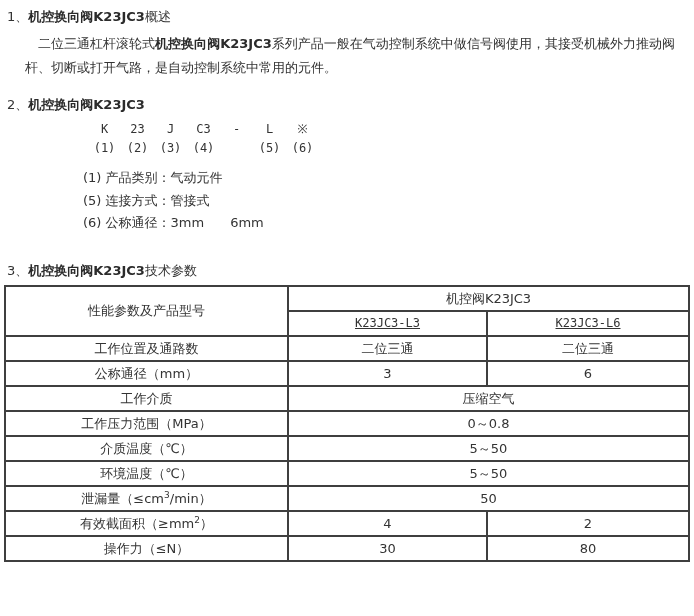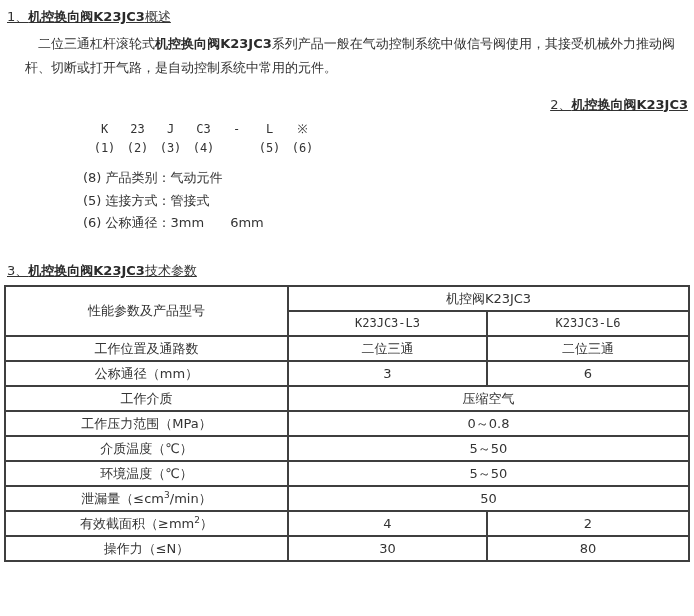--- a/index.html
+++ b/index.html
@@ -5,23 +5,23 @@
   html, body { margin: 0; padding: 0; background: #ffffff; }
   body {
     width: 694px;
     min-height: 616px;
     font-family: "DejaVu Sans", "Liberation Sans", sans-serif;
     font-size: 13px;
     color: #333333;
     box-sizing: border-box;
     padding: 8px 6px 0 6px;
   }
-  .heading { margin: 0 0 0 1px; line-height: 17px; font-weight: normal; white-space: nowrap; text-decoration: underline; }
+  .heading { margin: 0 0 0 1px; line-height: 17px; font-weight: normal; white-space: nowrap; }
   .heading b { font-weight: bold; color: #2b2b2b; }
-  .h2 { margin-top: 7px; text-align: right; }
+  .h2 { margin-top: 7px; }
   .h3 { margin-top: 27px; }
   .para {
     margin: 7px 0 16px 19px;
     width: 650px;
     line-height: 24px;
     text-indent: 13px;
     text-align: justify;
   }
   .para b { font-weight: bold; color: #2b2b2b; }
 
@@ -46,21 +46,21 @@
   table.tech-table td {
     border: 2px solid #3f3f3f;
     text-align: center;
     vertical-align: middle;
     padding: 4px 4px;
     line-height: 15px;
     font-size: 13px;
     color: #333333;
     overflow: hidden;
   }
-  table.tech-table .mono { font-family: "DejaVu Sans Mono", "Liberation Mono", monospace; font-size: 12px; }
+  table.tech-table .mono { font-family: "DejaVu Sans Mono", "Liberation Mono", monospace; font-size: 12px; text-decoration: underline; }
   table.tech-table sup { font-size: 9px; line-height: 0; }
   .group-head { height: 15px; }
 </style>
 </head>
 <body>
 
 <div class="heading"><span>1、</span><b>机控换向阀K23JC3</b><span>概述</span></div>
 
 <div class="para"><span>二位三通杠杆滚轮式</span><b>机控换向阀K23JC3</b><span>系列产品一般在气动控制系统中做信号阀使用，其接受机械外力推动阀杆、切断或打开气路，是自动控制系统中常用的元件。</span></div>
 
@@ -81,21 +81,21 @@
     <span class="code-cell">(2)</span>
     <span class="code-cell">(3)</span>
     <span class="code-cell">(4)</span>
     <span class="code-cell"></span>
     <span class="code-cell">(5)</span>
     <span class="code-cell">(6)</span>
   </div>
 </div>
 
 <div class="spec-list">
-  <div class="spec-item">(8) 产品类别：气动元件</div>
+  <div class="spec-item">(1) 产品类别：气动元件</div>
   <div class="spec-item">(5) 连接方式：管接式</div>
   <div class="spec-item">(6) 公称通径：3mm　　6mm</div>
 </div>
 
 <div class="heading h3"><span>3、</span><b>机控换向阀K23JC3</b><span>技术参数</span></div>
 
 <table class="tech-table">
   <colgroup>
     <col style="width:283px">
     <col style="width:199px">

